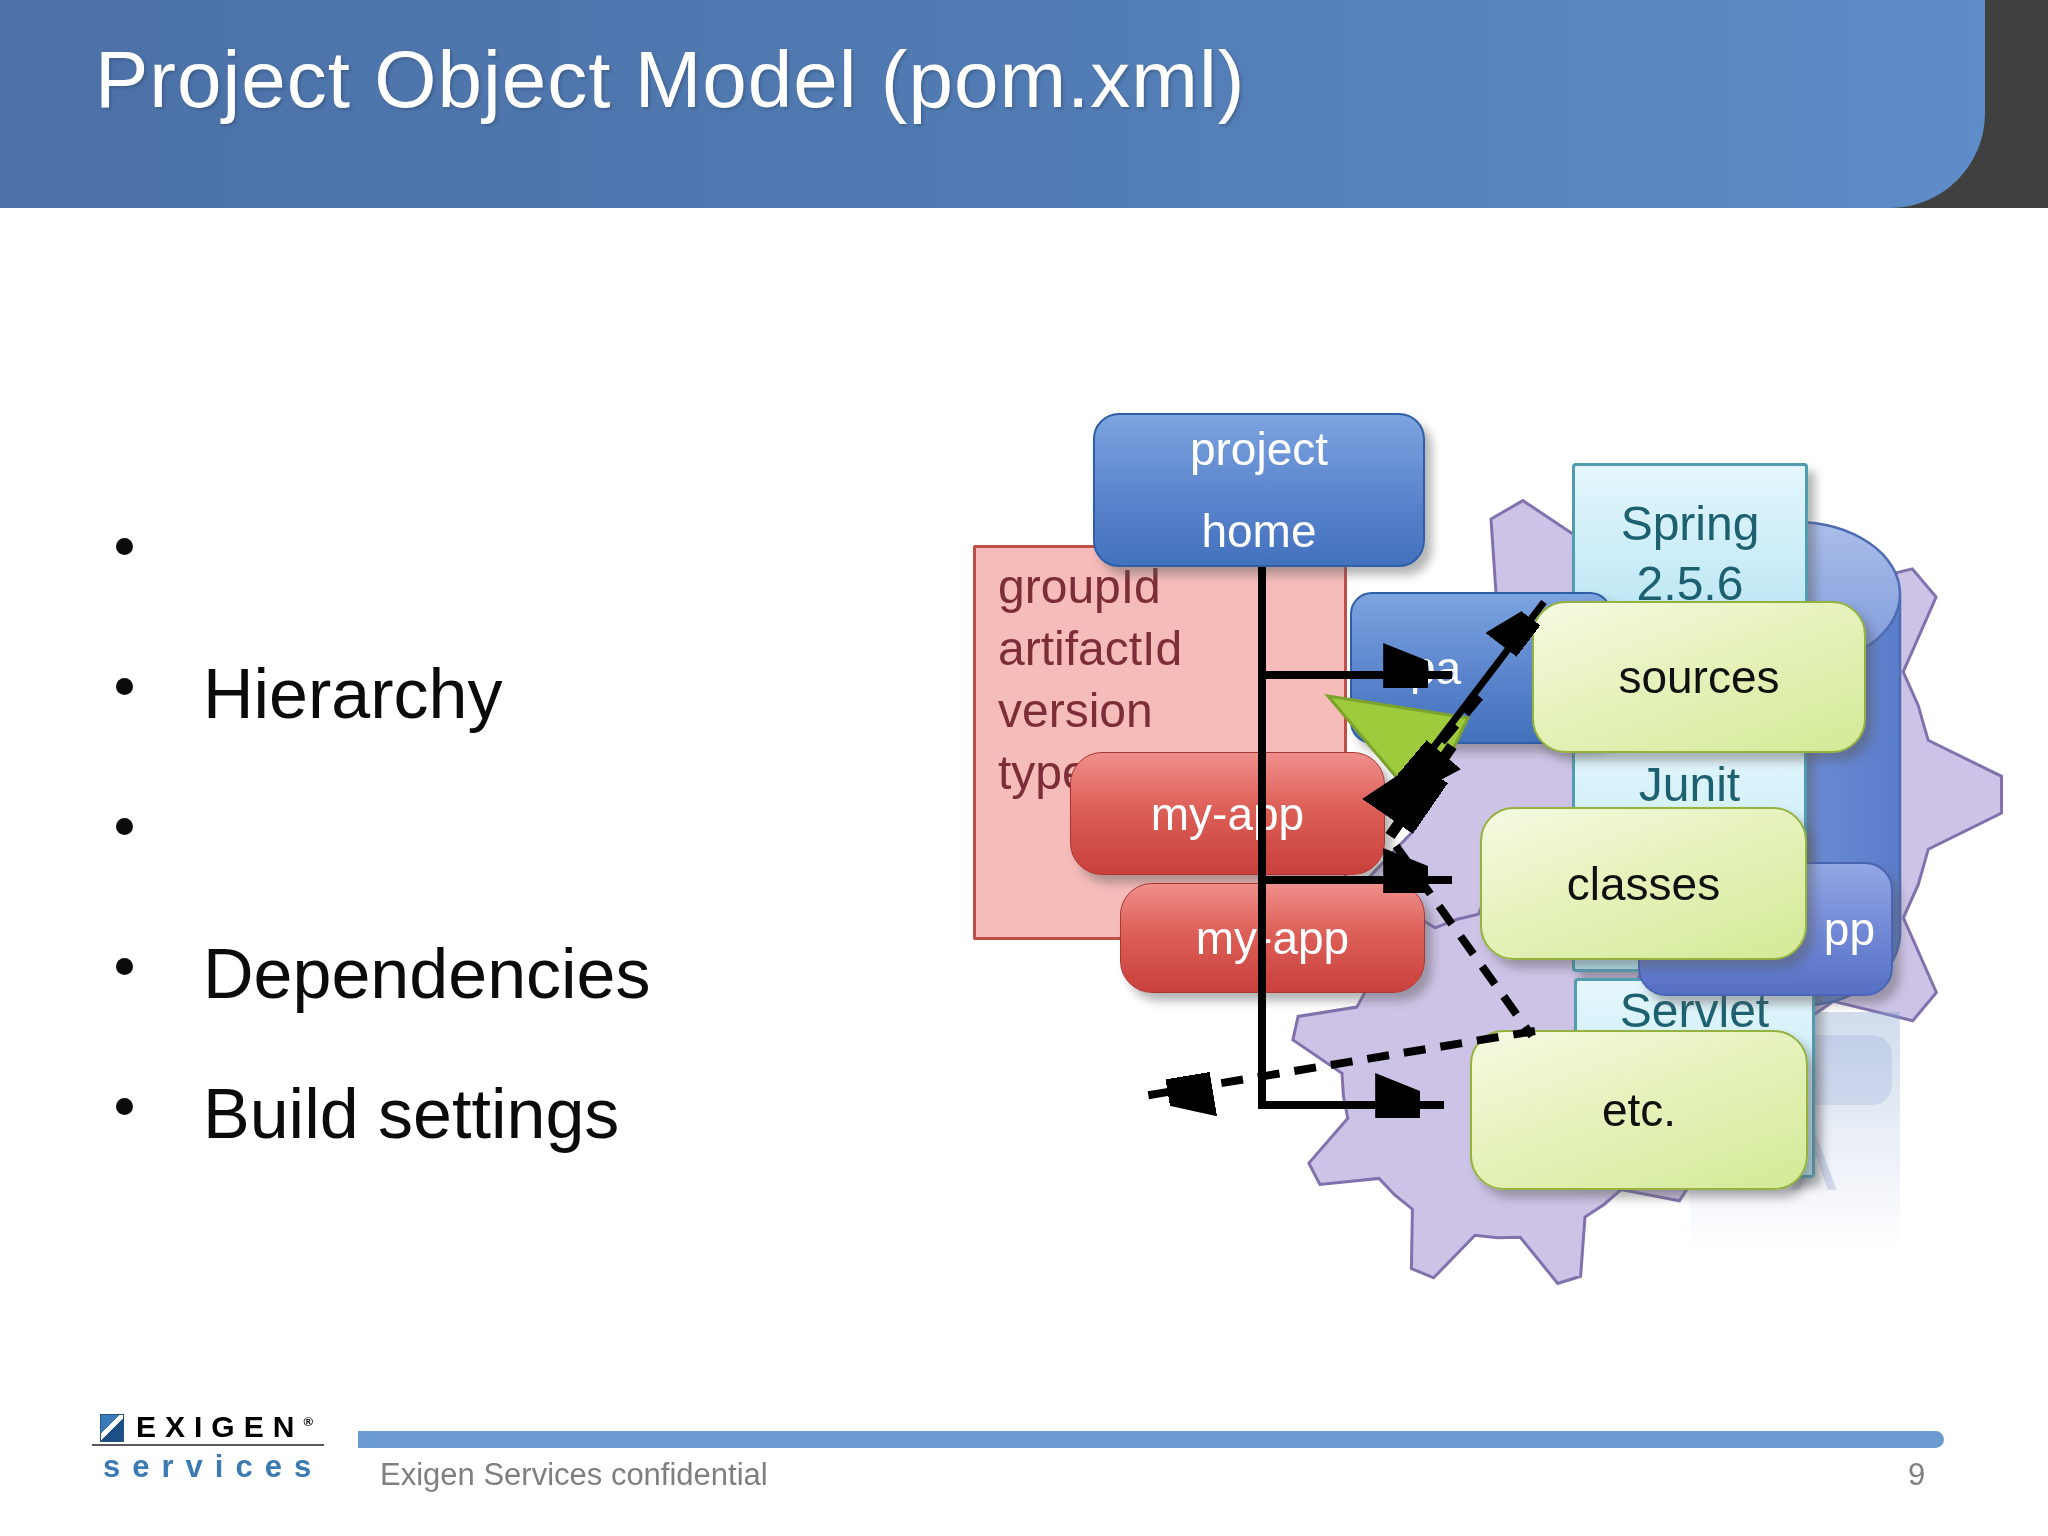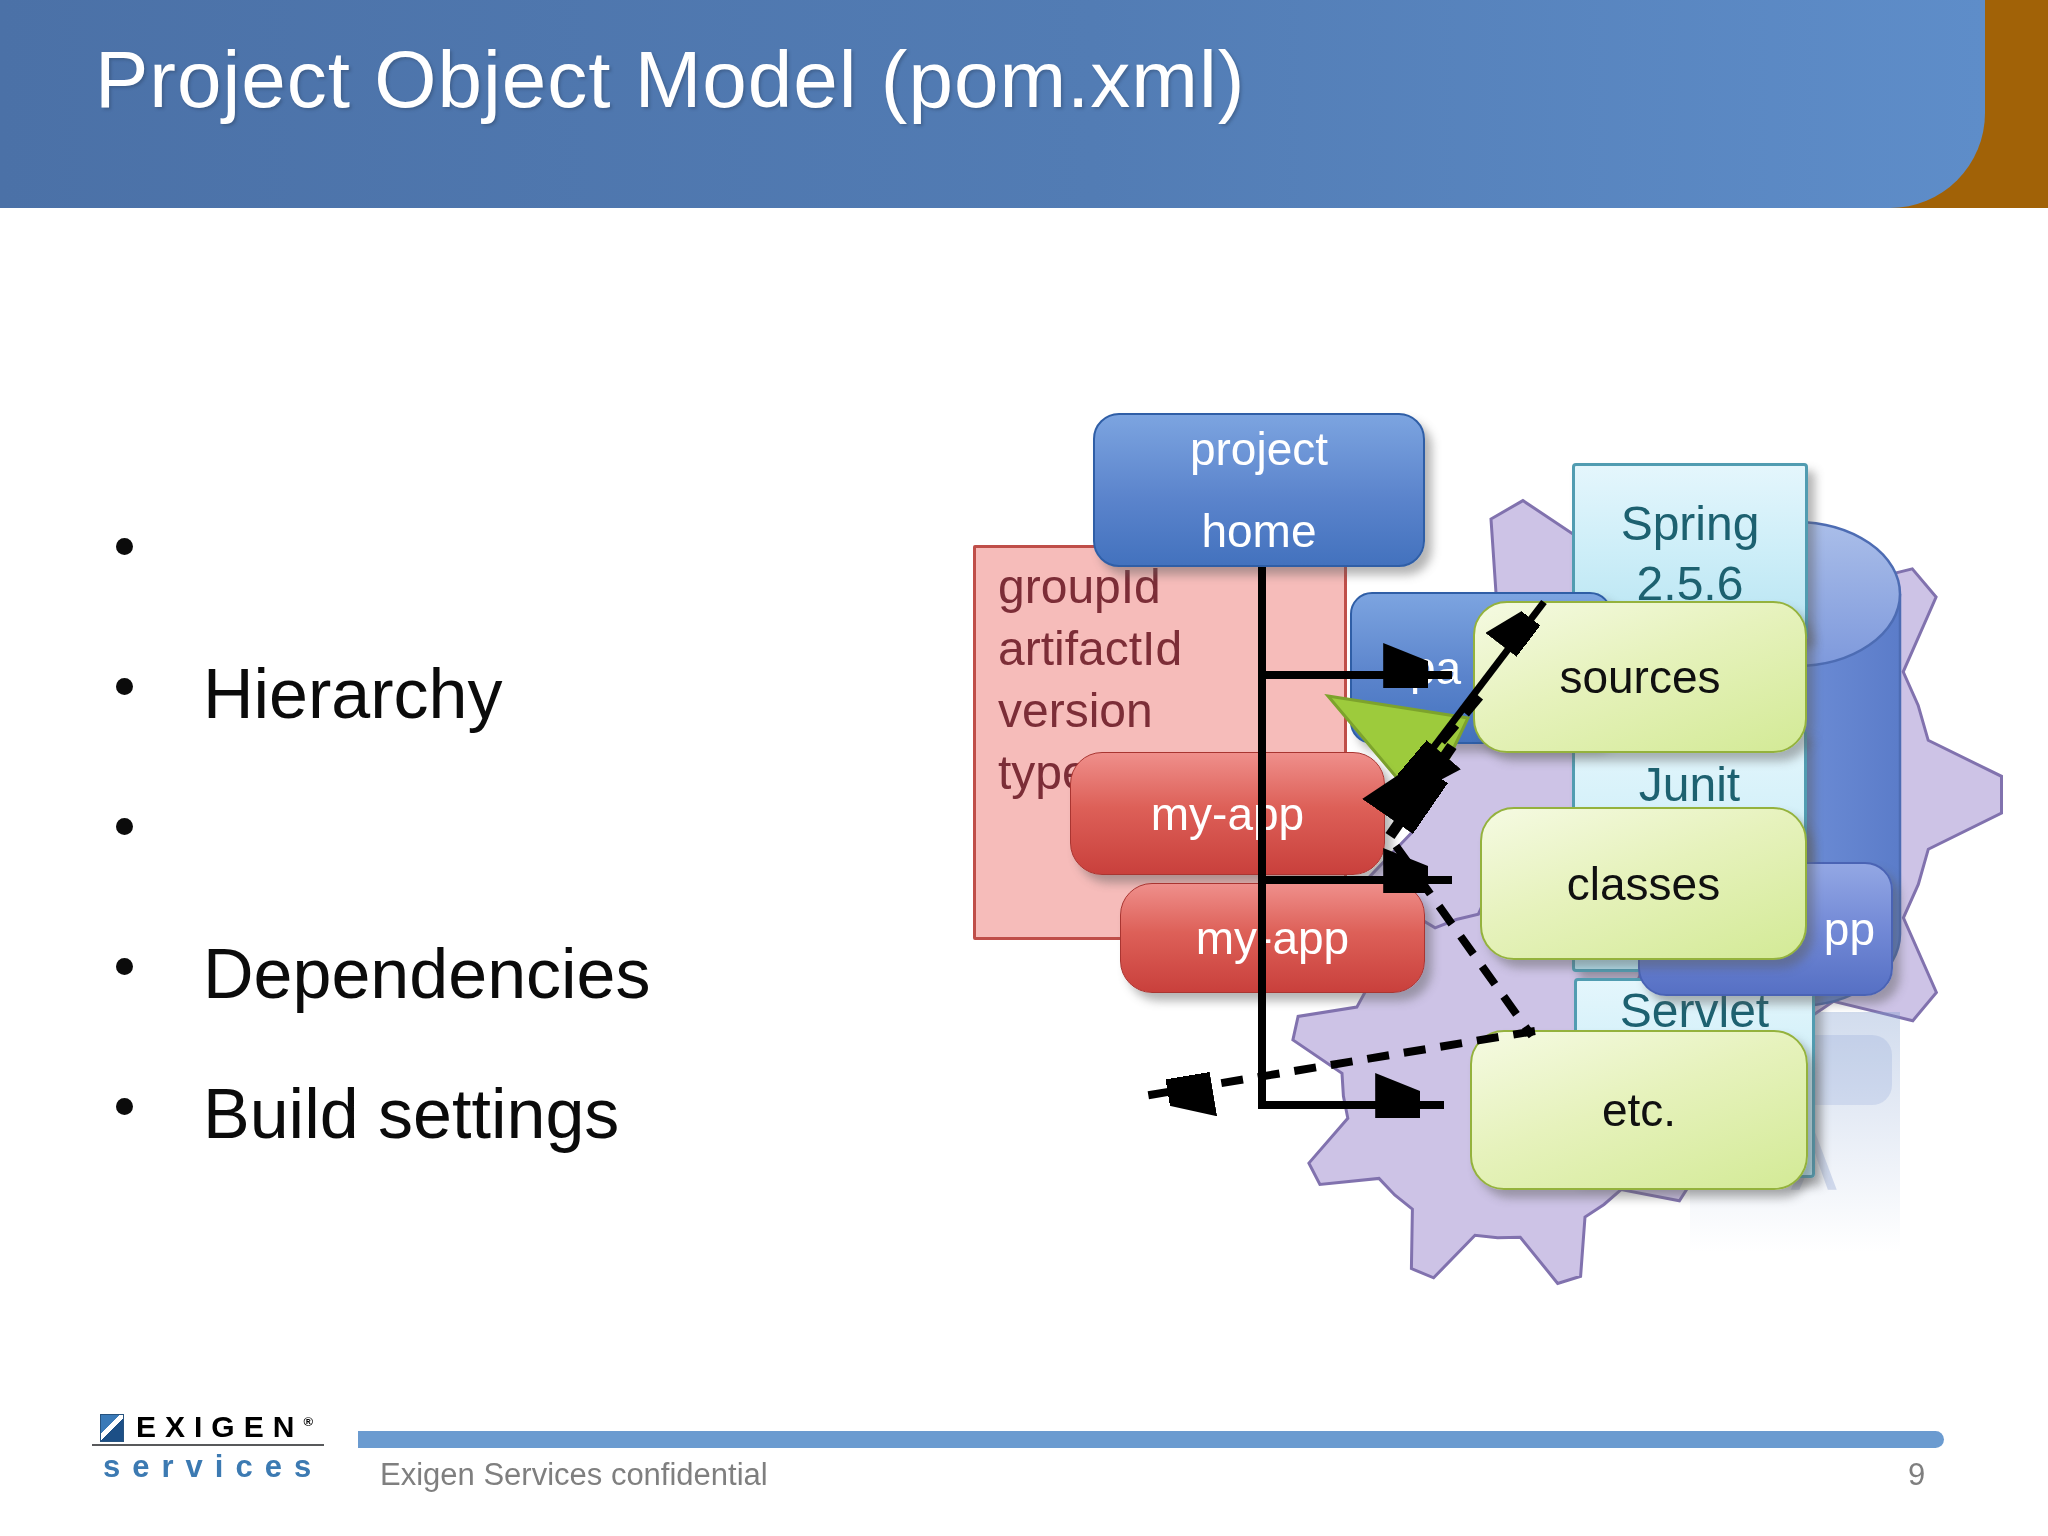--- a/index.html
+++ b/index.html
@@ -1,20 +1,20 @@
 <!DOCTYPE html>
 <html><head>
 <meta charset="utf-8">
 <style>
   html,body{margin:0;padding:0;}
   body{width:2048px;height:1536px;overflow:hidden;background:#fff;
        font-family:"Liberation Sans",sans-serif;position:relative;}
 
   
-  .banner{position:absolute;left:0;top:0;width:2048px;height:208px;background:#a16207;}
+  .banner{position:absolute;left:0;top:0;width:2048px;height:208px;background:#404040;}
   .banner-dark{position:absolute;left:0;top:0;width:1985px;height:208px;
        background:linear-gradient(90deg,#4b71a7 0%,#527cb4 55%,#5e8dc9 100%);
        border-bottom-right-radius:95px;}
   .slide-title{position:absolute;left:95px;top:34px;font-size:80px;color:#ffffff;
        letter-spacing:1px;text-shadow:2px 2px 3px rgba(40,60,90,.35);white-space:nowrap;}
 
   
   .bullets{position:absolute;left:116px;top:505px;list-style:none;margin:0;padding:0;}
   .bullets li{display:flex;align-items:flex-start;height:140px;}
   .dot{width:17px;height:17px;border-radius:50%;background:#0b0b0b;margin-top:33px;
@@ -49,21 +49,21 @@
   #junitBox{left:1572px;top:730px;width:235px;height:242px;align-items:flex-start;
        padding-top:24px;font-size:48px;z-index:3;}
   #servletBox{left:1574px;top:978px;width:241px;height:200px;align-items:flex-start;
        padding-top:2px;font-size:48px;z-index:3;}
   #ppBox{left:1638px;top:862px;width:255px;height:134px;border-radius:28px;
        justify-content:flex-end;padding-right:16px;z-index:4;
        background:linear-gradient(180deg,#93a7e4 0%,#7289d6 50%,#5670c4 100%);
        border:2px solid #4a63b4;color:#fff;}
   #myApp1{left:1070px;top:752px;width:315px;height:123px;border-radius:32px;z-index:5;}
   #myApp2{left:1120px;top:883px;width:305px;height:110px;border-radius:32px;z-index:5;}
-  #sourcesBox{left:1473px;top:601px;width:334px;height:152px;z-index:6;}
+  #sourcesBox{left:1532px;top:601px;width:334px;height:152px;z-index:6;}
   #classesBox{left:1480px;top:807px;width:327px;height:153px;z-index:6;}
   #etcBox{left:1470px;top:1030px;width:338px;height:160px;z-index:6;}
 
   #svg-bg{z-index:1;}
   #svg-mid{z-index:4;}
   #svg-arrows{z-index:7;}
 
   
   .logo-icon{position:absolute;left:100px;top:1414px;width:22px;height:26px;
        background:linear-gradient(135deg,#3a7ab8 0 38%,#ffffff 38% 54%,#1c4f86 54% 100%);

